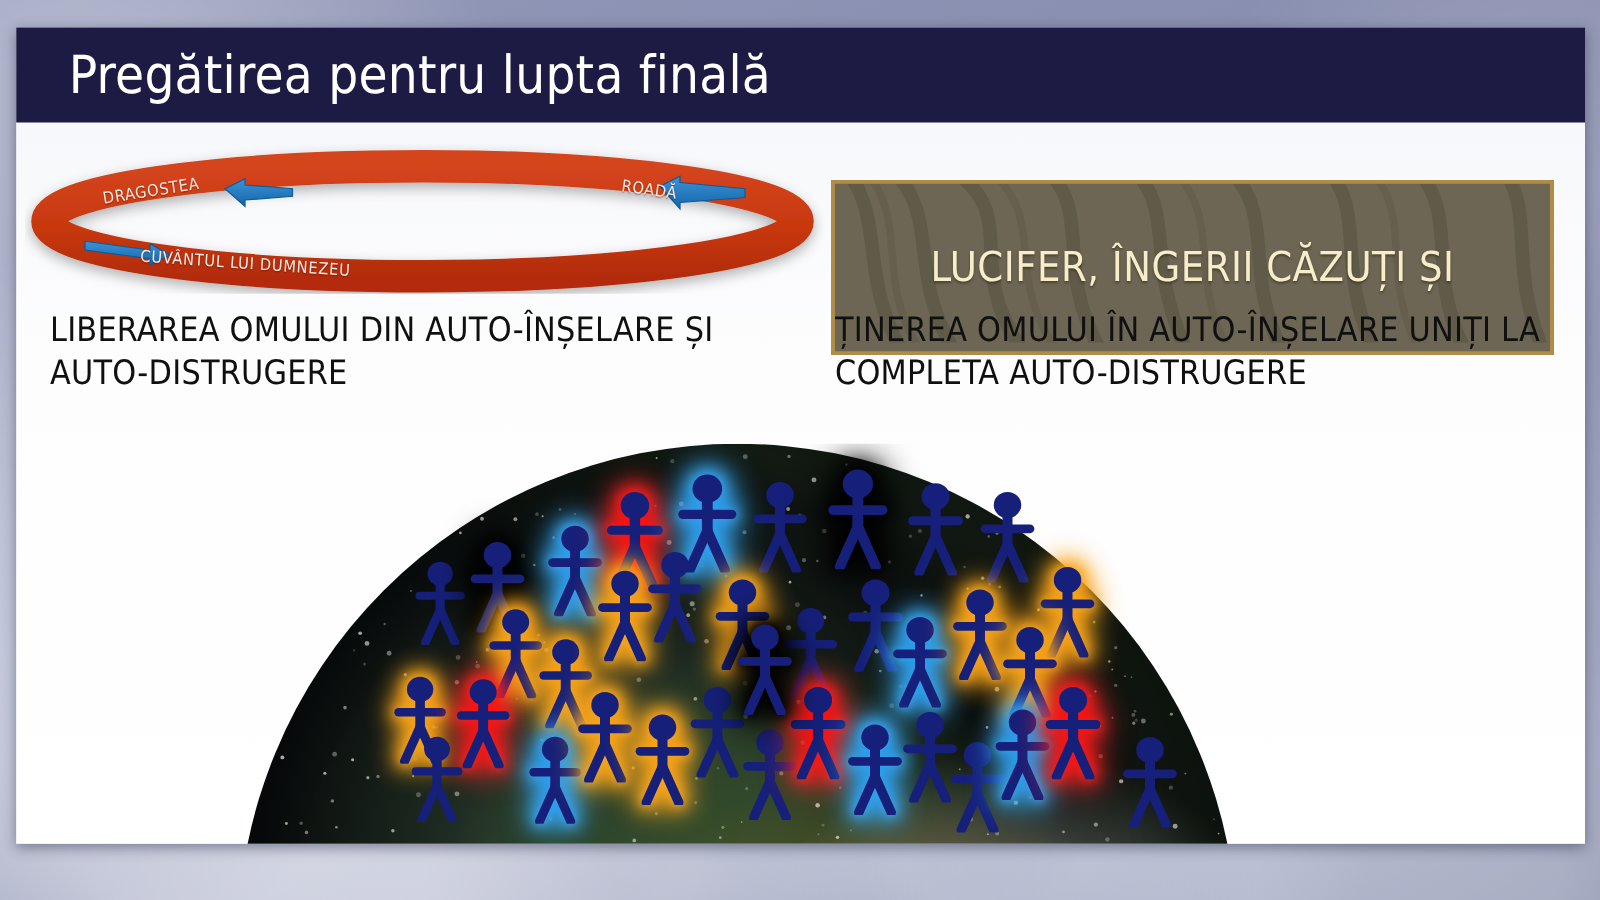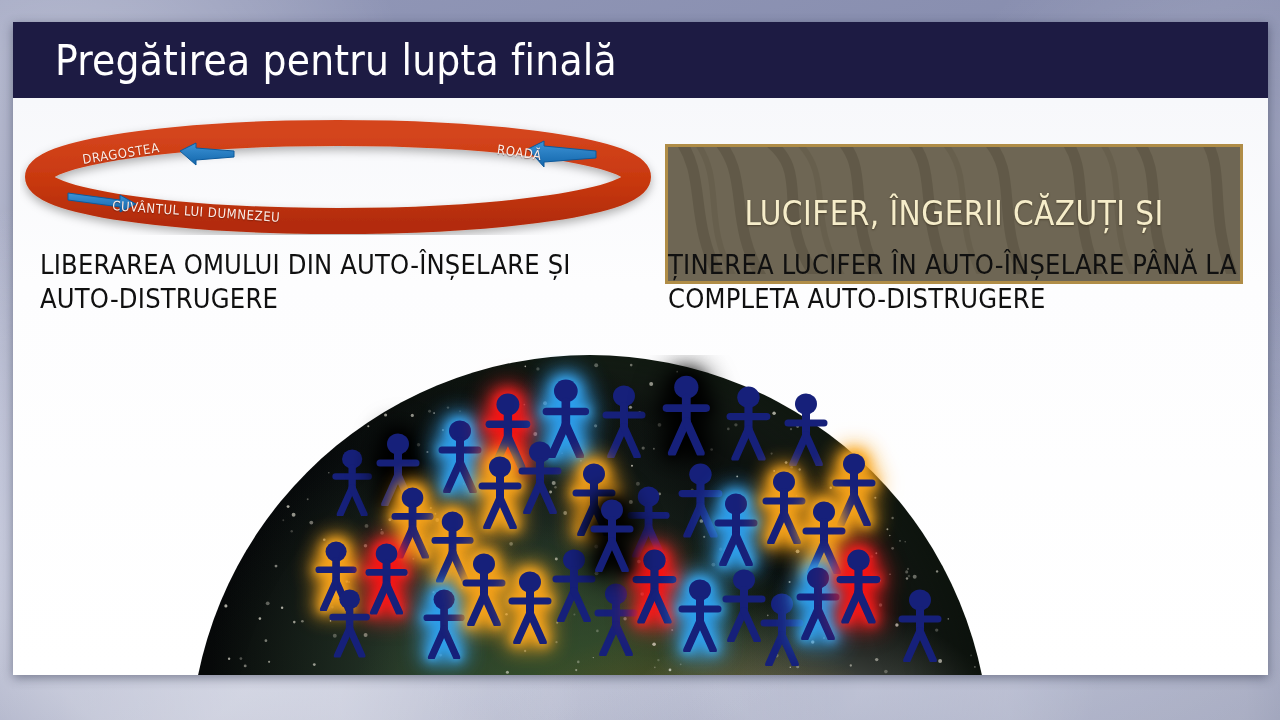--- a/index.html
+++ b/index.html
@@ -196,21 +196,21 @@
         <path d="M276,-8 C312,30 286,72 316,130"></path>
         <path d="M436,-8 C466,30 442,72 470,130"></path>
       </g>
     </svg>
     <div class="evil-text">
       <div>LUCIFER, ÎNGERII CĂZUȚI ȘI</div>
     </div>
   </div>
 
   <div class="caption caption-left">LIBERAREA OMULUI DIN AUTO-ÎNȘELARE ȘI AUTO-DISTRUGERE</div>
-  <div class="caption caption-right">ȚINEREA LUCIFER ÎN AUTO-ÎNȘELARE PÂNĂ LA COMPLETA AUTO-DISTRUGERE</div>
+  <div class="caption caption-right">ȚINEREA OMULUI ÎN AUTO-ÎNȘELARE UNIȚI LA COMPLETA AUTO-DISTRUGERE</div>
 
   <div class="globe-clip">
     <div class="globe"></div>
     <svg class="stars" viewBox="0 0 800 800">
       <defs>
         <clipPath id="globeClip">
             <circle cx="400" cy="400" r="400"></circle>
           </clipPath>
       </defs>
       <g clip-path="url(#globeClip)" fill="#e9e6d8" id="star-group">

